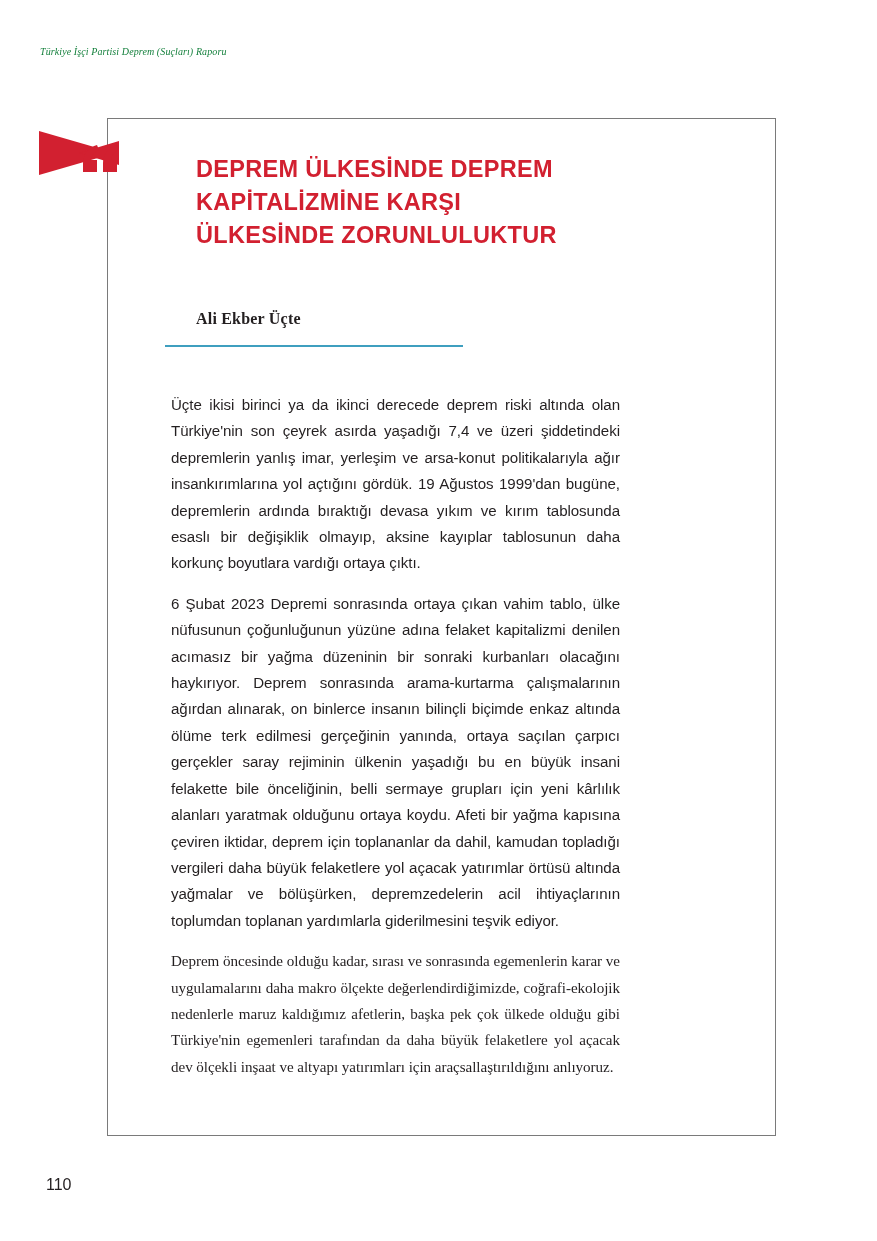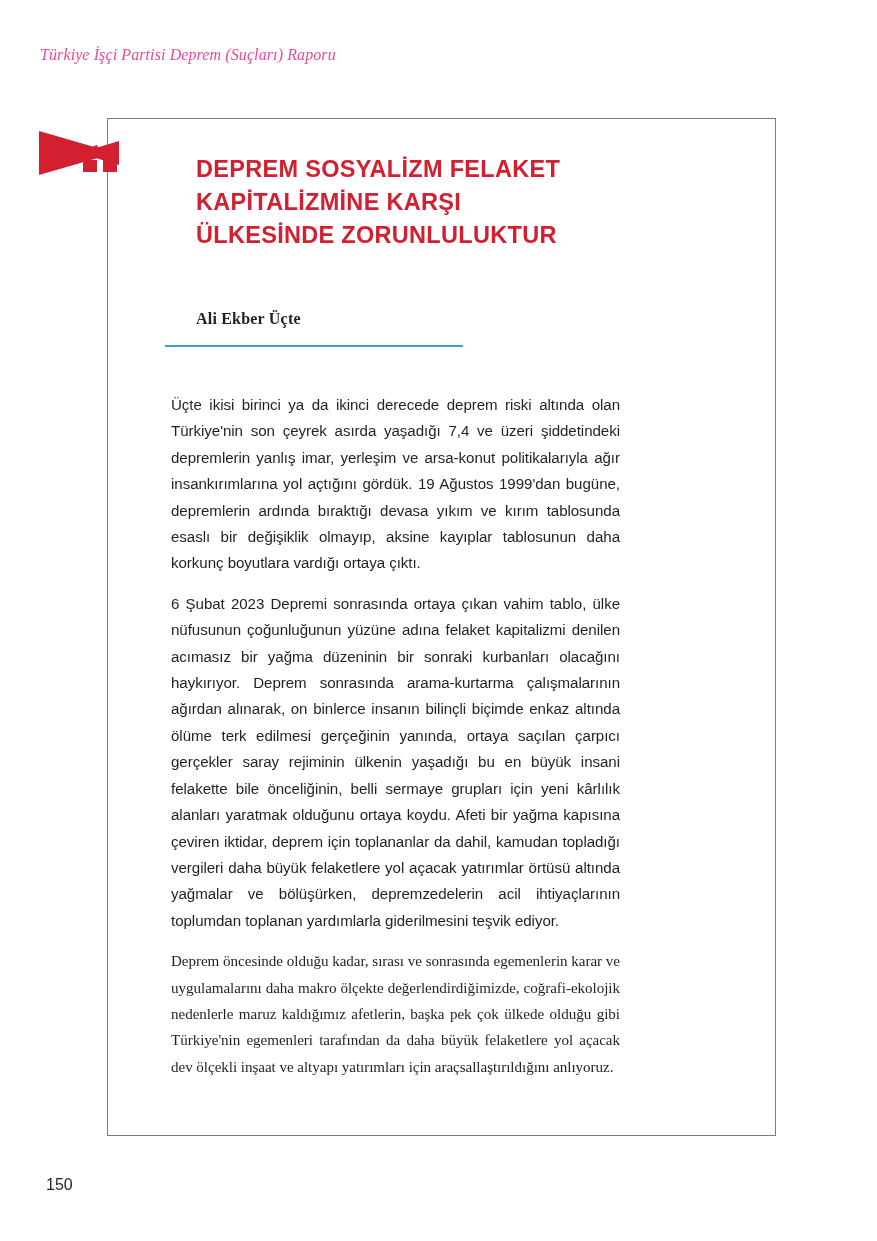--- a/index.html
+++ b/index.html
@@ -23,22 +23,22 @@
     height: 1241px;
   }
 
   
   .running-head {
     position: absolute;
     left: 40px;
     top: 46px;
     font-family: "Liberation Serif", serif;
     font-style: italic;
-    font-size: 16px;
-    color: #ec4899;
+    font-size: 10px;
+    color: #15803d;
     letter-spacing: 0.1px;
     white-space: nowrap;
   }
 
   
   .frame {
     position: absolute;
     left: 107px;
     top: 118px;
     width: 669px;
@@ -131,30 +131,30 @@
   <svg class="flag" viewBox="0 0 100 62">
     <path d="M0 2 L76 24 L0 46 Z" fill="#d22030"></path>
     <path d="M40 24 L80 12 L80 36 Z" fill="#d22030"></path>
     <g fill="#d22030">
       <path d="M44 34 c0 -9 6 -16 14 -18 l2 5 c-5 2 -8 6 -8 10 l6 0 0 12 -14 0 z"></path>
       <path d="M64 34 c0 -9 6 -16 14 -18 l2 5 c-5 2 -8 6 -8 10 l6 0 0 12 -14 0 z"></path>
     </g>
   </svg>
 
   <div class="title">
-    <div>DEPREM SOSYALİZM FELAKET</div>
+    <div>DEPREM ÜLKESİNDE DEPREM</div>
     <div>KAPİTALİZMİNE KARŞI</div>
     <div>ÜLKESİNDE ZORUNLULUKTUR</div>
   </div>
 
   <div class="author">Ali Ekber Üçte</div>
 
   <div class="rule"></div>
 
   <div class="body-text">
     <p>Üçte ikisi birinci ya da ikinci derecede deprem riski altında olan Türkiye'nin son çeyrek asırda yaşadığı 7,4 ve üzeri şiddetindeki depremlerin yanlış imar, yerleşim ve arsa-konut politikalarıyla ağır insankırımlarına yol açtığını gördük. 19 Ağustos 1999'dan bugüne, depremlerin ardında bıraktığı devasa yıkım ve kırım tablosunda esaslı bir değişiklik olmayıp, aksine kayıplar tablosunun daha korkunç boyutlara vardığı ortaya çıktı.</p>
     <p>6 Şubat 2023 Depremi sonrasında ortaya çıkan vahim tablo, ülke nüfusunun çoğunluğunun yüzüne adına felaket kapitalizmi denilen acımasız bir yağma düzeninin bir sonraki kurbanları olacağını haykırıyor. Deprem sonrasında arama-kurtarma çalışmalarının ağırdan alınarak, on binlerce insanın bilinçli biçimde enkaz altında ölüme terk edilmesi gerçeğinin yanında, ortaya saçılan çarpıcı gerçekler saray rejiminin ülkenin yaşadığı bu en büyük insani felakette bile önceliğinin, belli sermaye grupları için yeni kârlılık alanları yaratmak olduğunu ortaya koydu. Afeti bir yağma kapısına çeviren iktidar, deprem için toplananlar da dahil, kamudan topladığı vergileri daha büyük felaketlere yol açacak yatırımlar örtüsü altında yağmalar ve bölüşürken, depremzedelerin acil ihtiyaçlarının toplumdan toplanan yardımlarla giderilmesini teşvik ediyor.</p>
     <p>Deprem öncesinde olduğu kadar, sırası ve sonrasında egemenlerin karar ve uygulamalarını daha makro ölçekte değerlendirdiğimizde, coğrafi-ekolojik nedenlerle maruz kaldığımız afetlerin, başka pek çok ülkede olduğu gibi Türkiye'nin egemenleri tarafından da daha büyük felaketlere yol açacak dev ölçekli inşaat ve altyapı yatırımları için araçsallaştırıldığını anlıyoruz.</p>
   </div>
 
-  <div class="folio">150</div>
+  <div class="folio">110</div>
 
 </div>
 
 </body></html>

